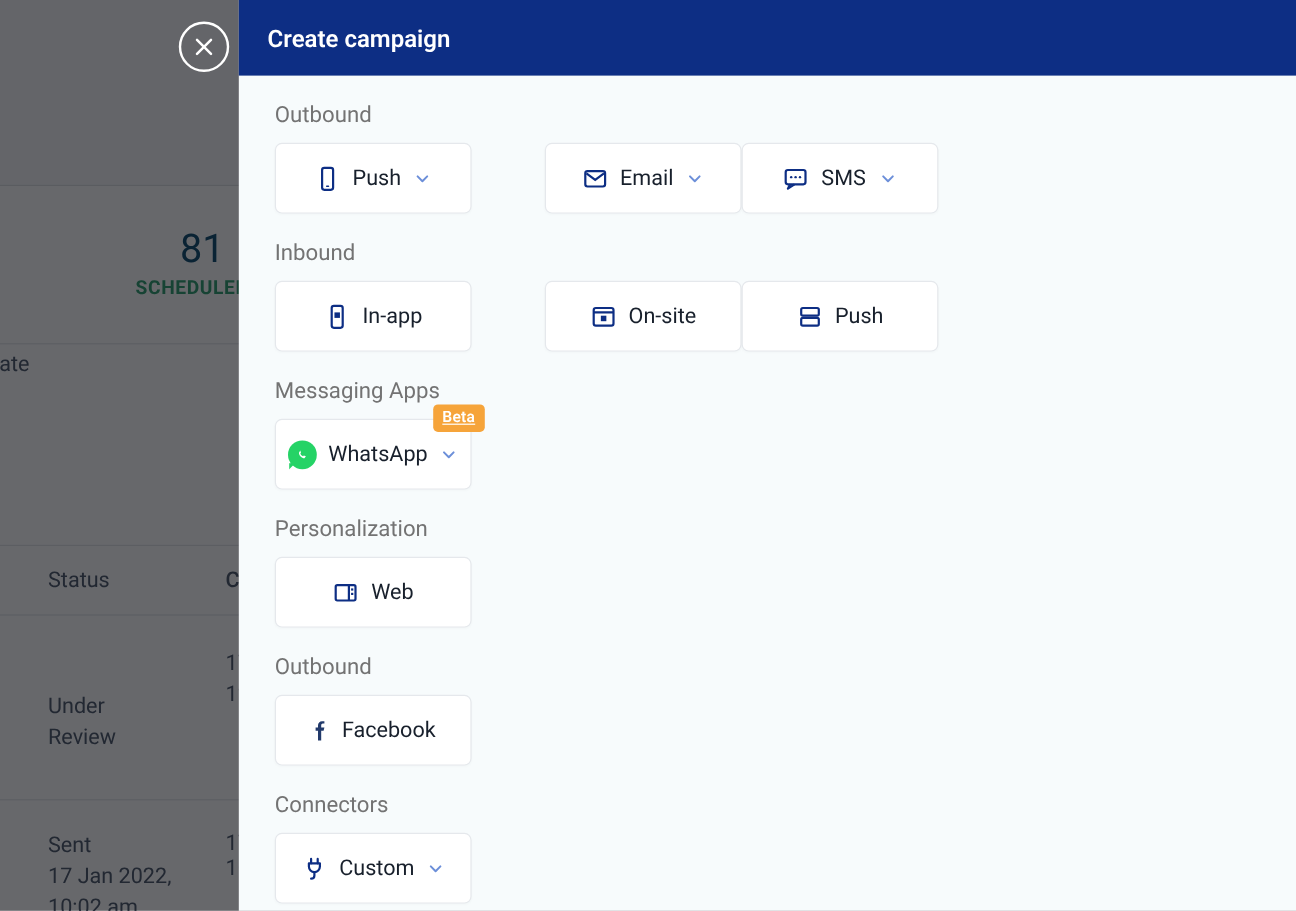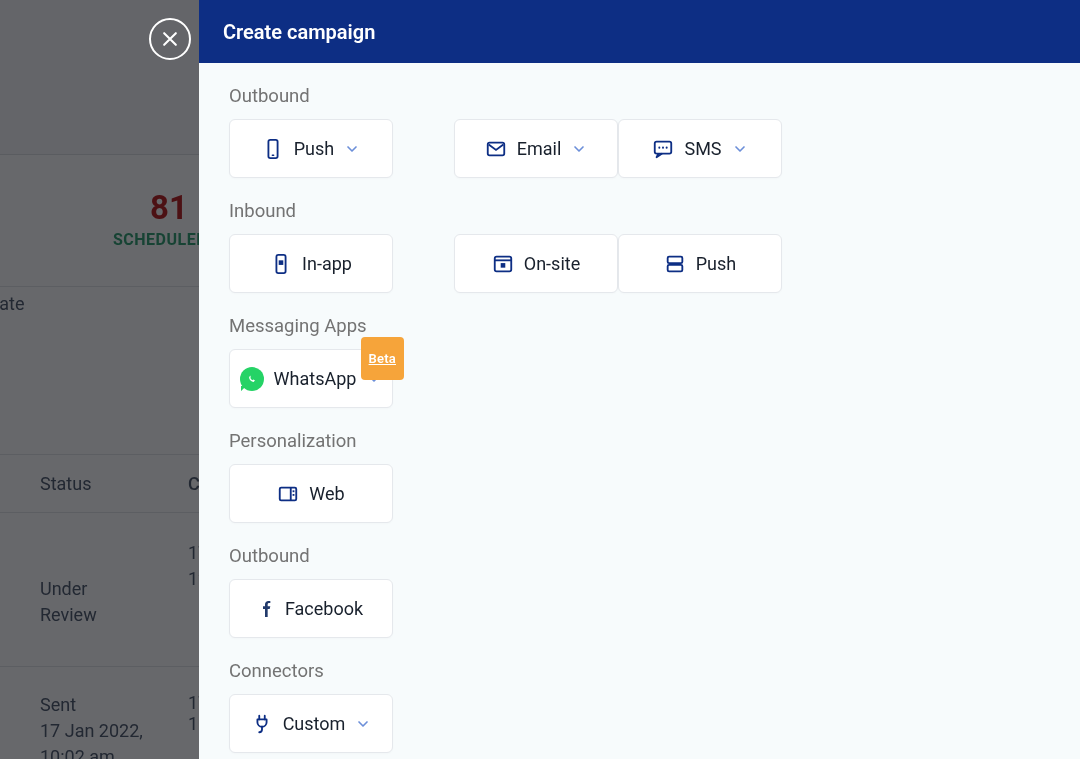--- a/index.html
+++ b/index.html
@@ -39,22 +39,22 @@
     background: #e2e4e8;
   }
   .bg-hr-top {
     position: absolute;
     left: 0; top: 154px; width: 1080px; height: 1px;
     background: #dcdfe3;
   }
   .bg-stat-num {
     position: absolute;
     left: 150px; top: 188px;
-    font-size: 33px; font-weight: 700;
-    color: #b91c1c;
+    font-size: 33px; font-weight: 400;
+    color: #0c4a6e;
   }
   .bg-stat-label {
     position: absolute;
     left: 113px; top: 230px;
     font-size: 16px; font-weight: 700; color: #2d9f6f; letter-spacing: 0.5px;
   }
   .bg-col-label-left {
     position: absolute;
     left: -35px; top: 293px; font-size: 18px; color: #4b576a;
   }
@@ -165,21 +165,21 @@
     bottom: -1px; left: 1px;
     clip-path: polygon(0 100%, 0 0, 100% 0);
   }
   .whatsapp-icon svg { width: 14px; height: 14px; }
   .beta-badge {
     position: absolute;
     top: -13px; right: -12px;
     background: #f6a43a;
     color: #fff;
     font-size: 13px; font-weight: 600;
-    padding: 14px 8px;
+    padding: 4px 8px;
     border-radius: 4px;
     letter-spacing: 0.2px;
     text-decoration: underline;
   }
   .fb-icon {
     width: 16px; height: 24px;
     display: inline-flex; align-items: center; justify-content: center;
   }
 </style>
 </head>

